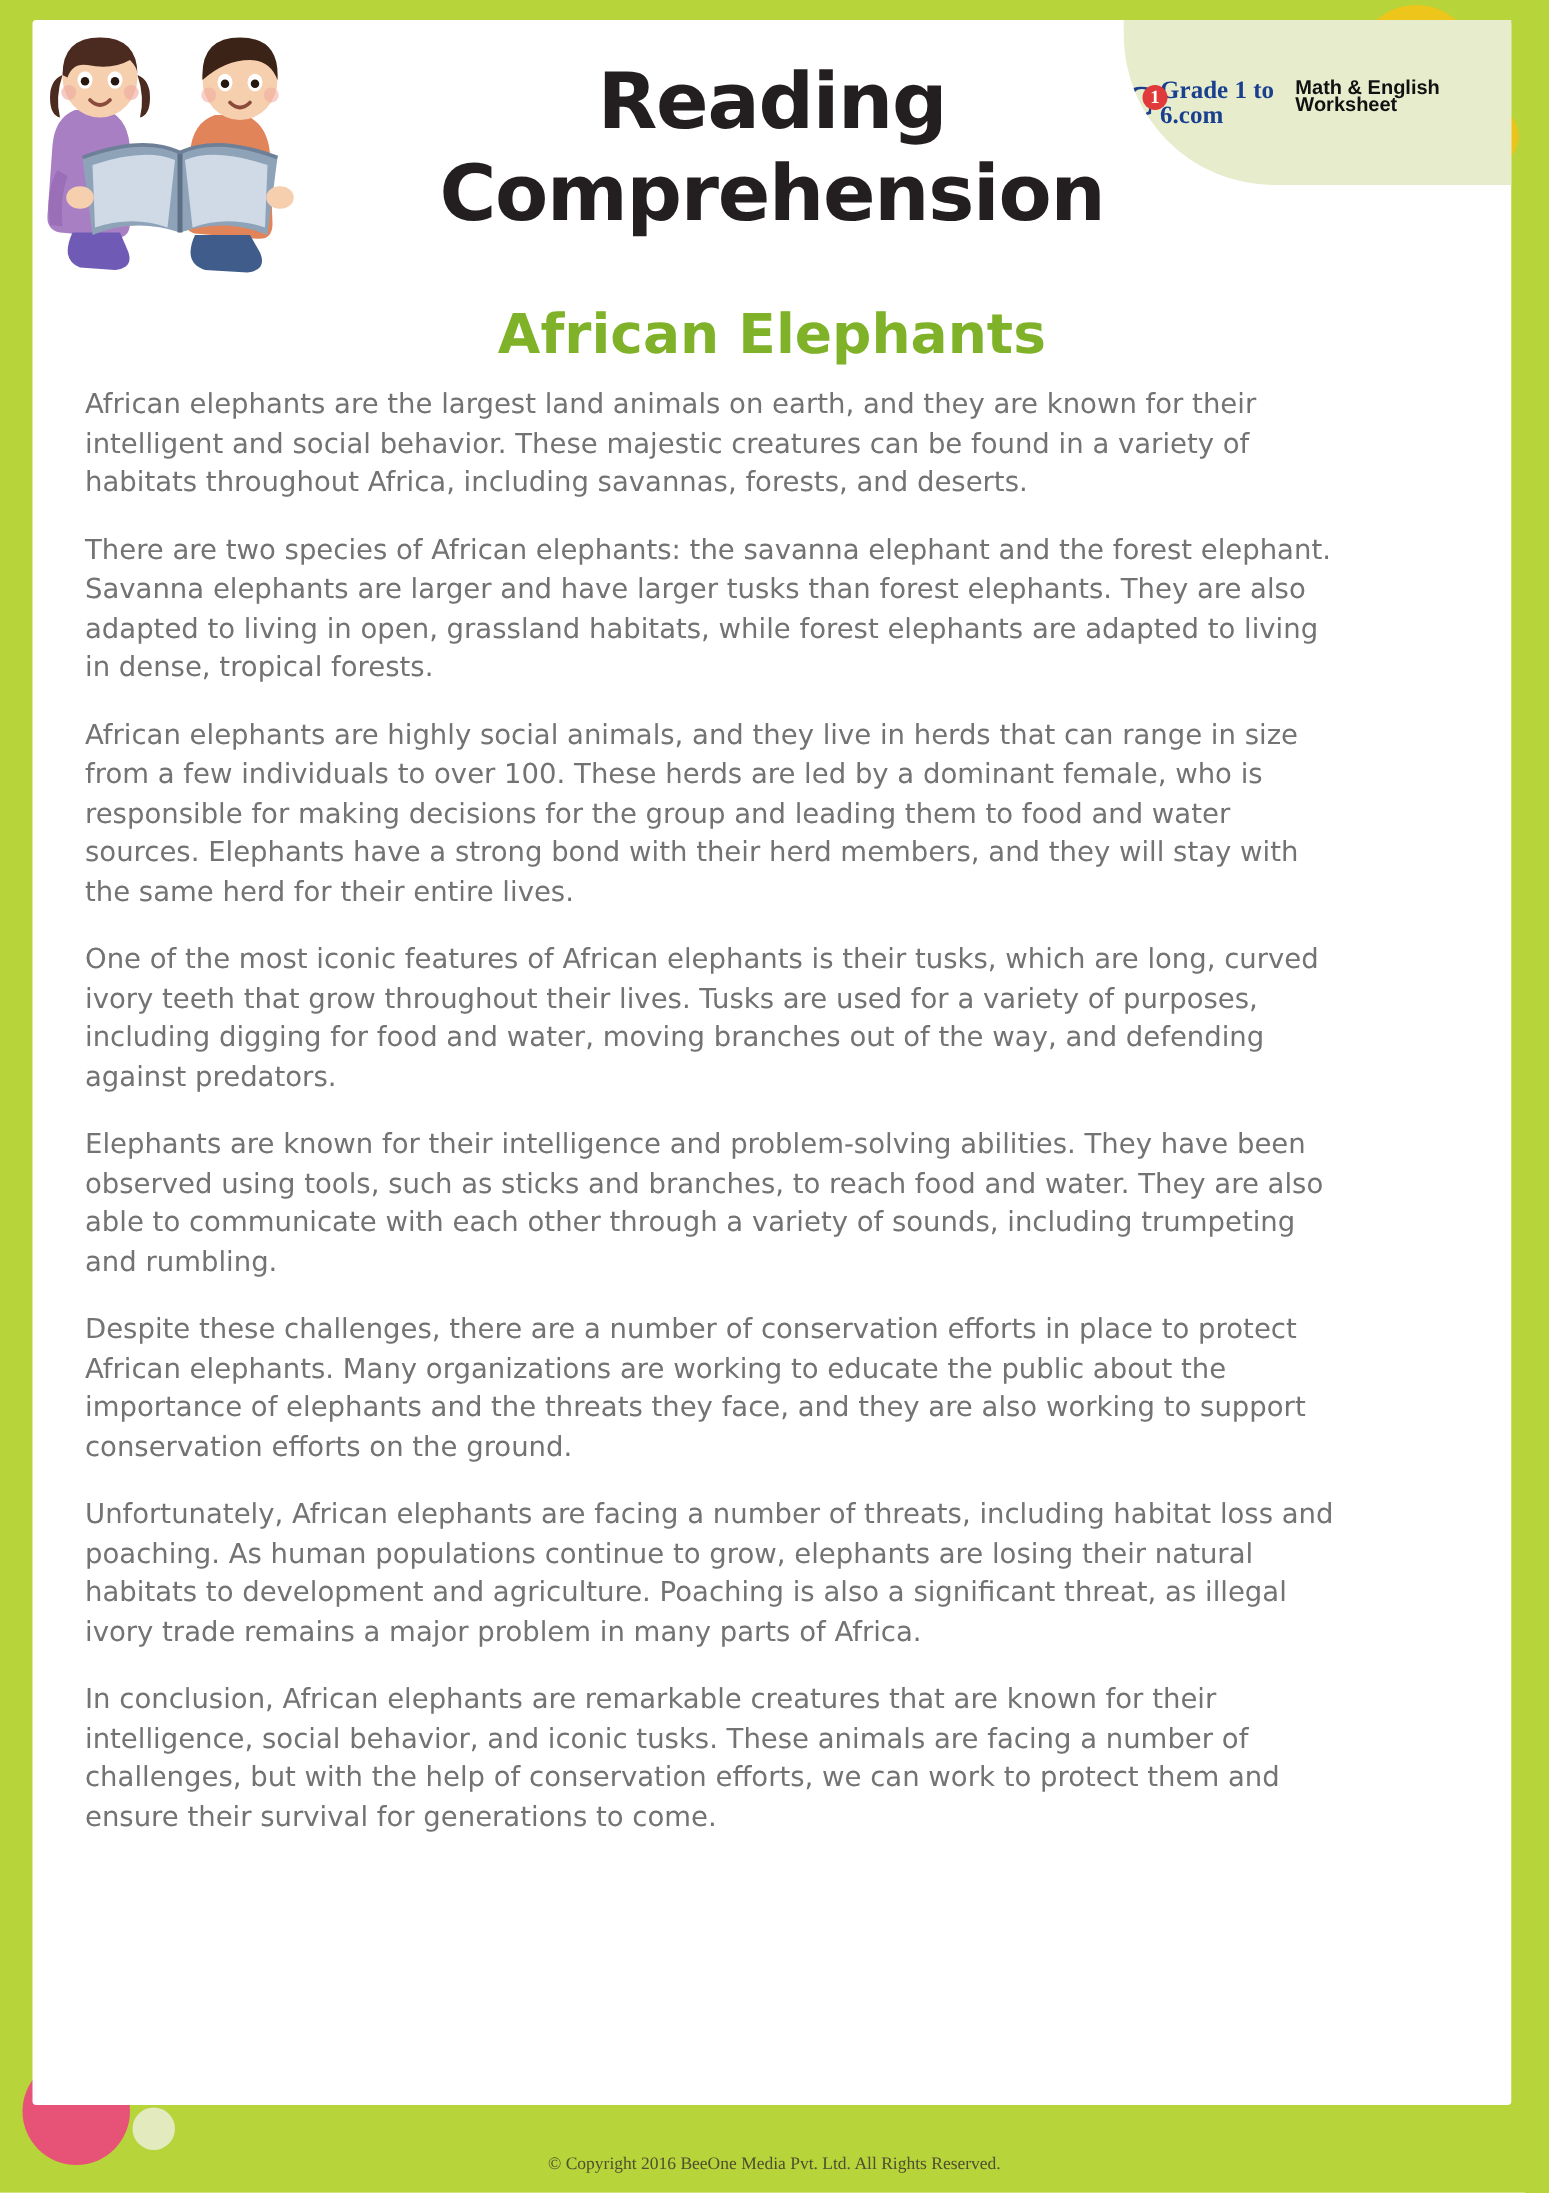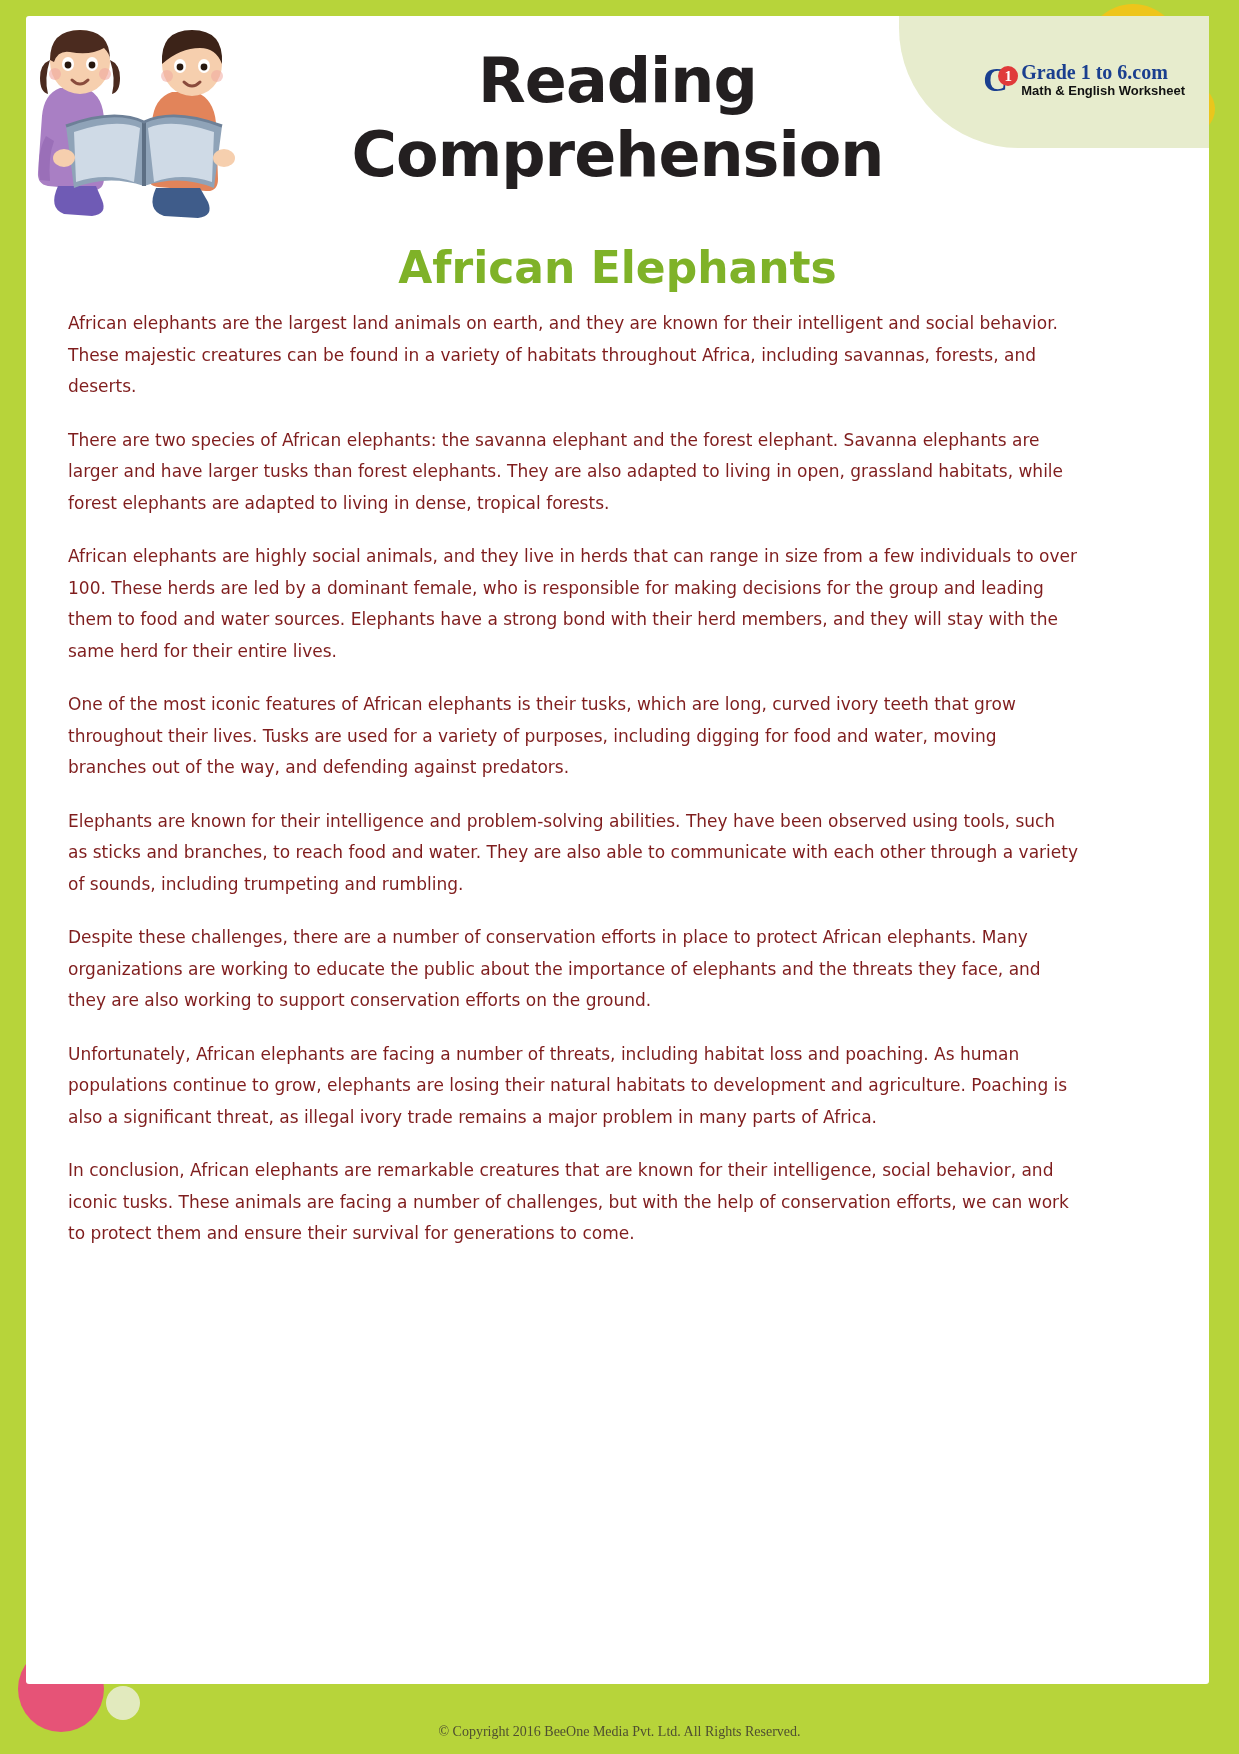--- a/index.html
+++ b/index.html
@@ -122,31 +122,31 @@
     width: 20px; height: 20px;
     border-radius: 50%;
     background: #e03a3a;
     color: #fff;
     font-family: "Liberation Serif", serif;
     font-size: 15px;
     font-weight: bold;
     text-align: center;
     line-height: 20px;
   }
-  .logo-text-wrap { display: flex; flex-direction: column; }
+  .logo-text-wrap { display: flex; }
   .logo-title {
     font-family: "Liberation Serif", serif;
     font-size: 20px;
     font-weight: bold;
     color: #1a3f8f;
     line-height: 20px;
   }
   .logo-sub {
     font-family: "Liberation Sans", sans-serif;
-    font-size: 13px;
+    font-size: 16px;
     font-weight: bold;
     color: #111;
     line-height: 14px;
     margin-top: 2px;
   }
 
   
   .header-title {
     position: absolute;
     left: 0;
@@ -183,23 +183,23 @@
     color: #7fb228;
   }
 
   
   .body-copy {
     position: absolute;
     left: 42px;
     top: 292px;
     width: 1010px;
     font-family: "DejaVu Sans", sans-serif;
-    font-size: 17px;
+    font-size: 22px;
     line-height: 31.5px;
-    color: #7f1d1d;
+    color: #737373;
   }
   .body-copy p {
     margin: 0 0 22px 0;
   }
   .body-copy p:last-child { margin-bottom: 4px; }
 
   
   .footer {
     position: absolute;
     left: 0;

